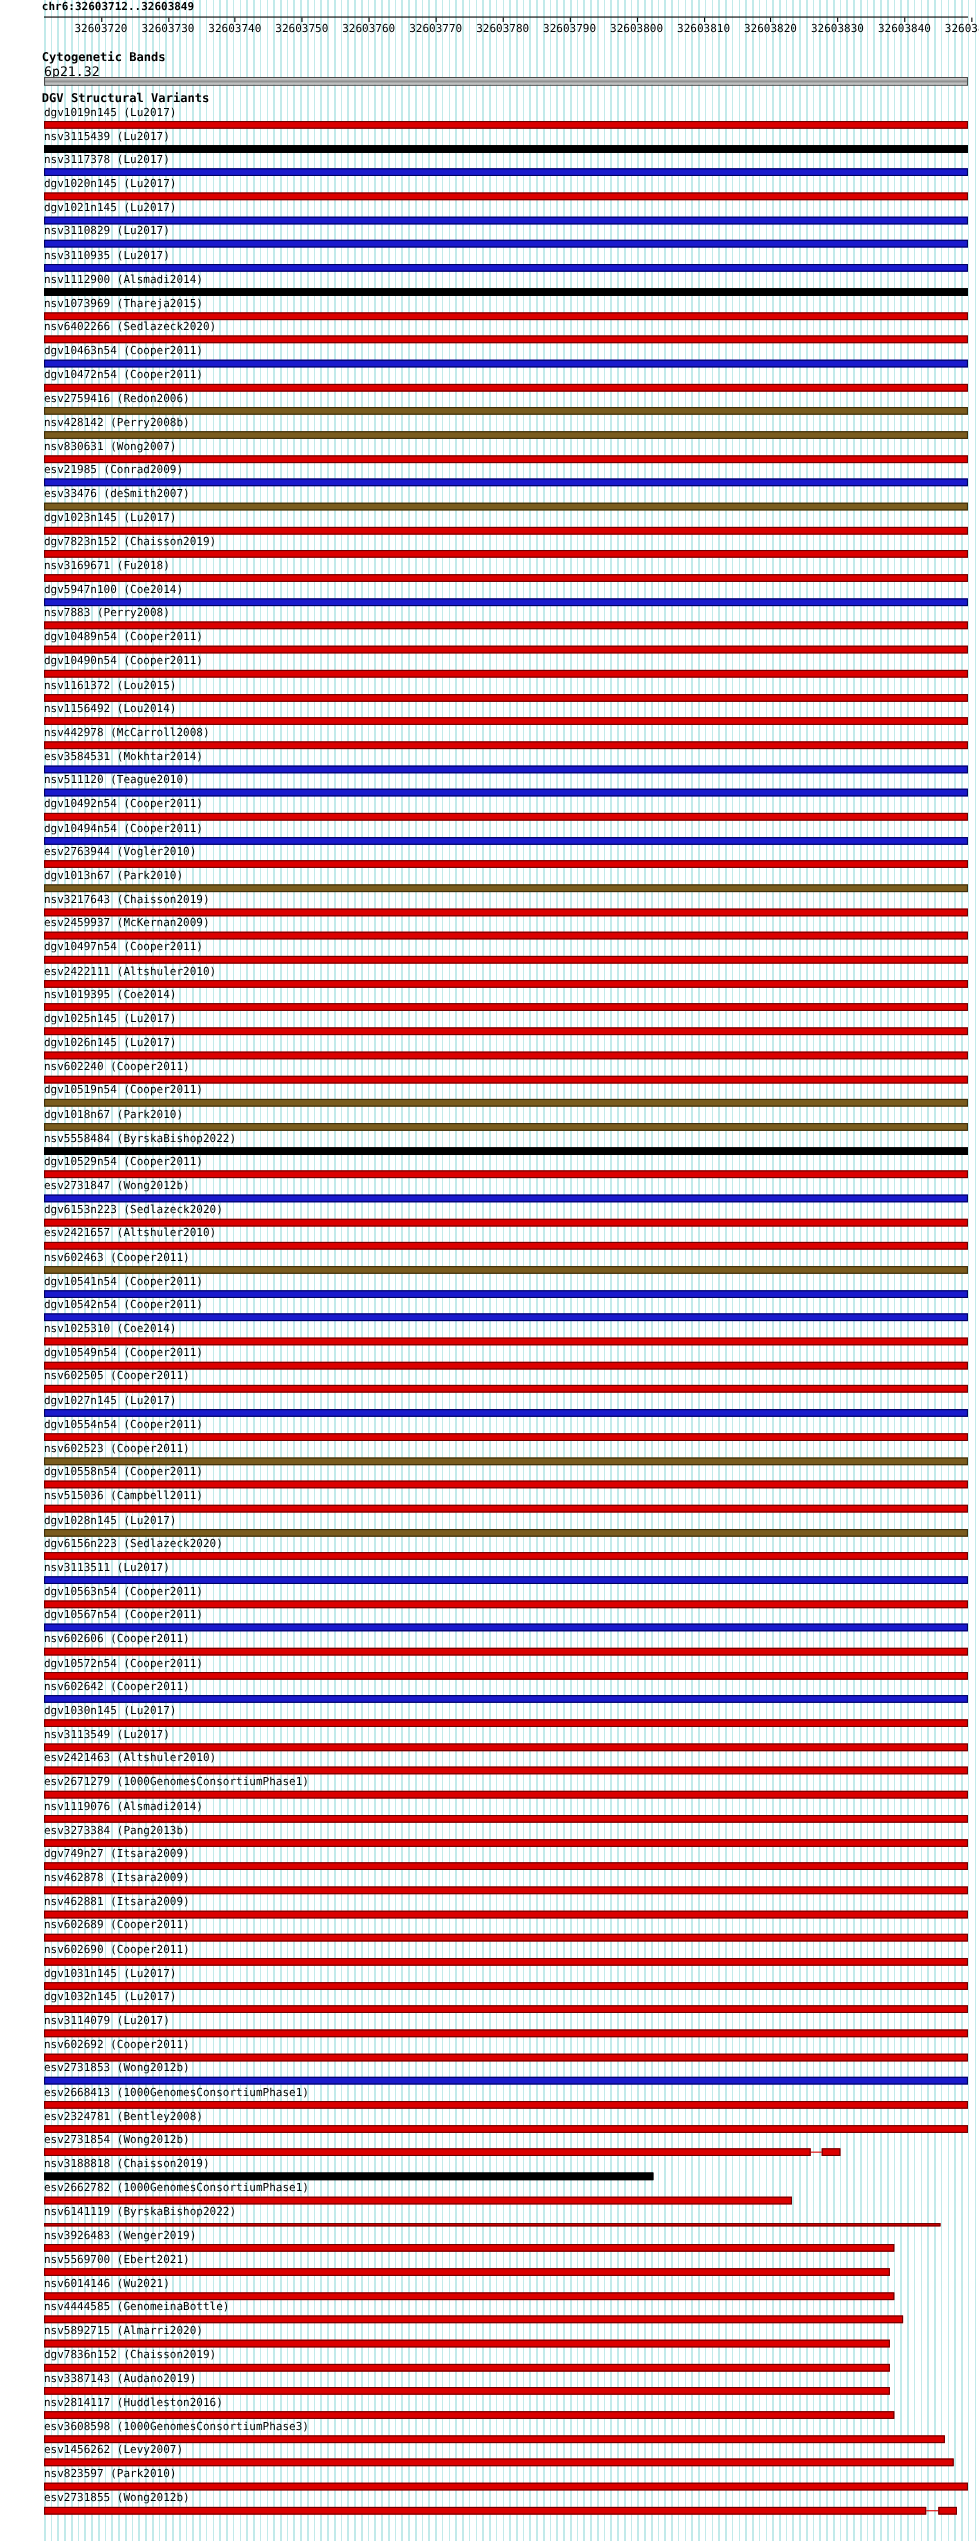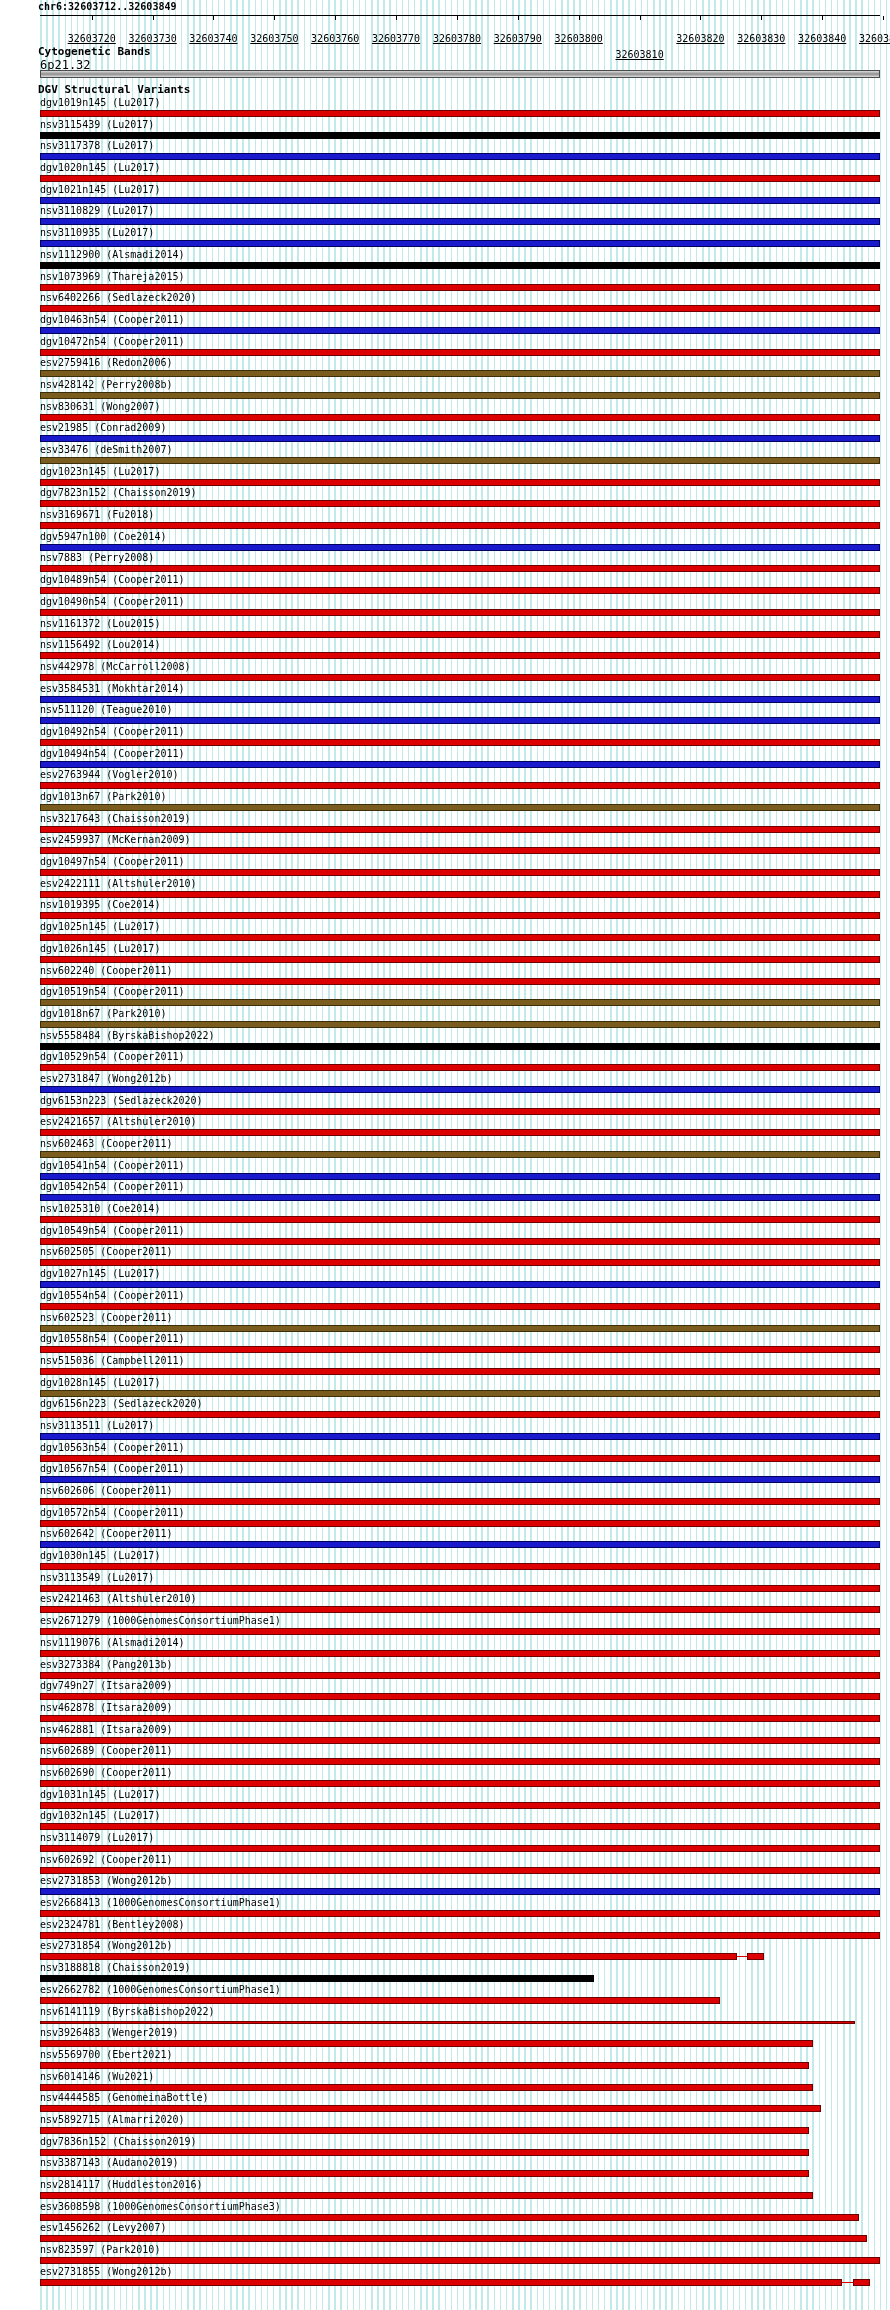--- a/index.html
+++ b/index.html
@@ -5,21 +5,21 @@
   html,body{margin:0;padding:0;background:#fff;}
   .page{position:relative;width:890px;height:2310px;background:#ffffff;overflow:hidden;
         font-family:"DejaVu Sans Mono",monospace;color:#000;}
   .grid{position:absolute;left:40px;top:0;width:848px;height:100%;
         background:repeating-linear-gradient(to right,#c2eaea 0,#c2eaea 1.5px,transparent 1.5px,transparent 6.13px);}
   .content{position:relative;z-index:1;}
   .region-title{position:absolute;left:38px;top:1px;font-size:10px;font-weight:bold;white-space:nowrap;}
   .ruler{position:absolute;left:40px;top:15px;width:840px;height:20px;}
   .ruler-line{position:absolute;left:0;right:0;top:0;border-top:1px solid #000;}
   .tick{position:absolute;top:1px;width:1px;height:4px;background:#000;}
-  .tick-label{position:absolute;top:18px;transform:translateX(-50%);font-size:10px;white-space:nowrap;text-decoration:underline;}
+  .tick-label{position:absolute;top:6px;transform:translateX(-50%);font-size:10px;white-space:nowrap;}
   .cyto-heading{position:absolute;left:38px;top:45px;font-size:11px;font-weight:bold;}
   .cyto-band-label{position:absolute;left:40px;top:58px;font-size:12px;}
   .cyto-bar{position:absolute;left:40px;top:70px;width:840px;height:8px;box-sizing:border-box;
             background:linear-gradient(180deg,#dcdcdc 0%,#8f8f8f 50%,#dcdcdc 100%);border:1px solid #4a4a4a;}
   .dgv-heading{position:absolute;left:38px;top:83px;font-size:11px;font-weight:bold;}
   .variant-list{position:absolute;left:40px;top:97px;width:840px;}
   .variant-row{height:21.7px;position:relative;}
   .variant-label{font-size:10px;line-height:12px;height:12px;white-space:nowrap;}
   .lane{position:relative;height:7px;margin-top:1px;}
   .bar{position:absolute;top:0;height:7px;box-sizing:border-box;border:1px solid #000;}
@@ -47,21 +47,21 @@
         <div class="tick-label" style="left: 35.14%;">32603760</div>
         <div class="tick" style="left: 42.39%;"></div>
         <div class="tick-label" style="left: 42.39%;">32603770</div>
         <div class="tick" style="left: 49.64%;"></div>
         <div class="tick-label" style="left: 49.64%;">32603780</div>
         <div class="tick" style="left: 56.88%;"></div>
         <div class="tick-label" style="left: 56.88%;">32603790</div>
         <div class="tick" style="left: 64.13%;"></div>
         <div class="tick-label" style="left: 64.13%;">32603800</div>
         <div class="tick" style="left: 71.38%;"></div>
-        <div class="tick-label" style="left: 71.38%; margin-top: 16px;">32603810</div>
+        <div class="tick-label" style="left: 71.38%;">32603810</div>
         <div class="tick" style="left: 78.62%;"></div>
         <div class="tick-label" style="left: 78.62%;">32603820</div>
         <div class="tick" style="left: 85.87%;"></div>
         <div class="tick-label" style="left: 85.87%;">32603830</div>
         <div class="tick" style="left: 93.12%;"></div>
         <div class="tick-label" style="left: 93.12%;">32603840</div>
         <div class="tick" style="left: 100.36%;"></div>
         <div class="tick-label" style="left: 100.36%;">32603850</div>
       </div>
     <div class="cyto-heading">Cytogenetic Bands</div>

